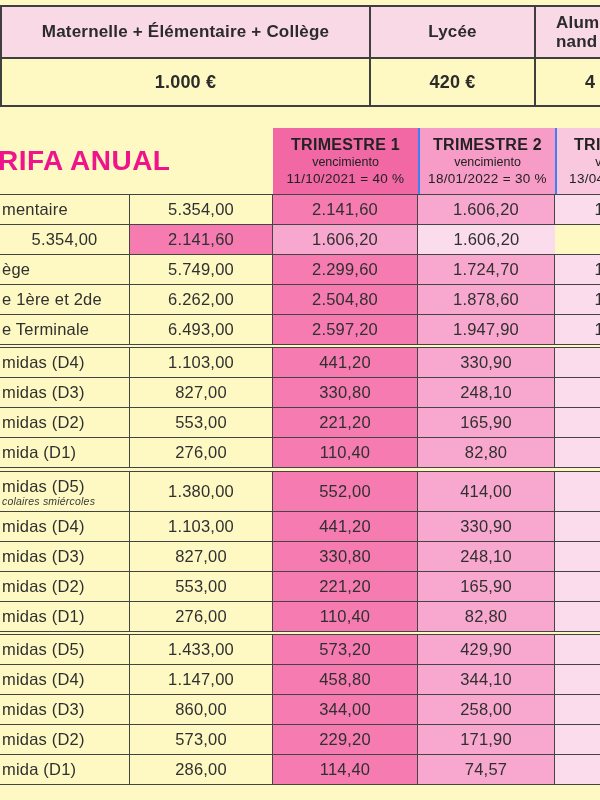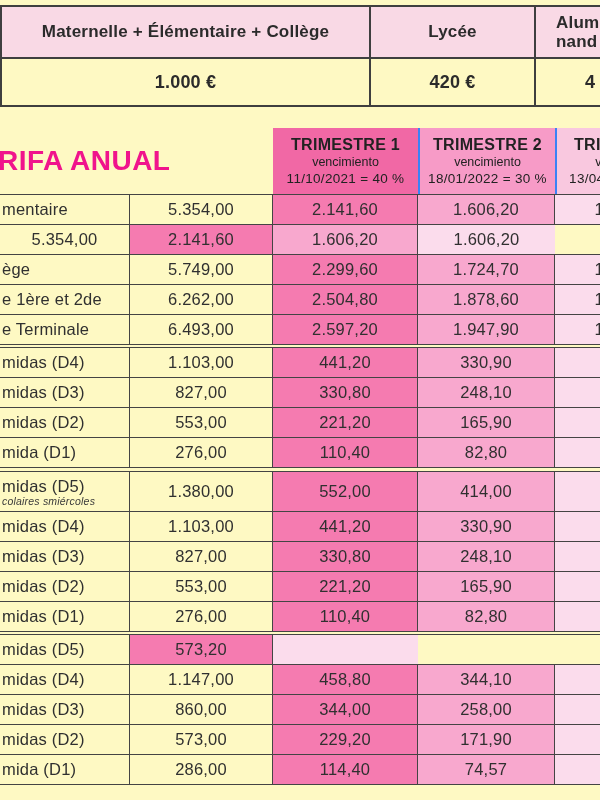--- a/index.html
+++ b/index.html
@@ -360,23 +360,29 @@
           <div class="cell t3"></div>
         </div>
       </div>
       <div class="grp" style="top: 634px;">
         <div class="row">
           <div class="cell lbl">
             <div class="lblwrap">
               <div>midas (D5)</div>
             </div>
           </div>
+          <div class="cell annual">
+            <span>1.433,00</span>
+          </div>
           <div class="cell t1">
             <span>573,20</span>
           </div>
+          <div class="cell t2">
+            <span>429,90</span>
+          </div>
           <div class="cell t3"></div>
         </div>
         <div class="row">
           <div class="cell lbl">
             <div class="lblwrap">
               <div>midas (D4)</div>
             </div>
           </div>
           <div class="cell annual">
             <span>1.147,00</span>

